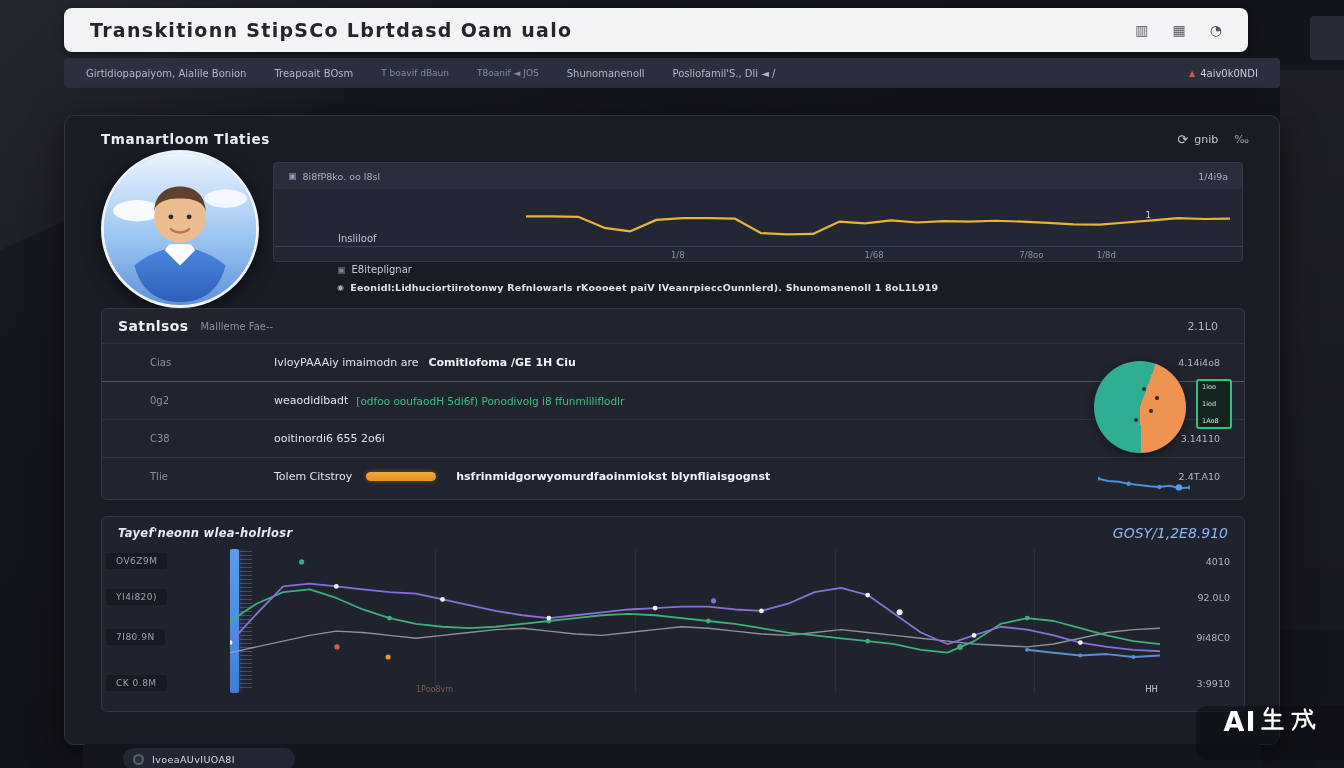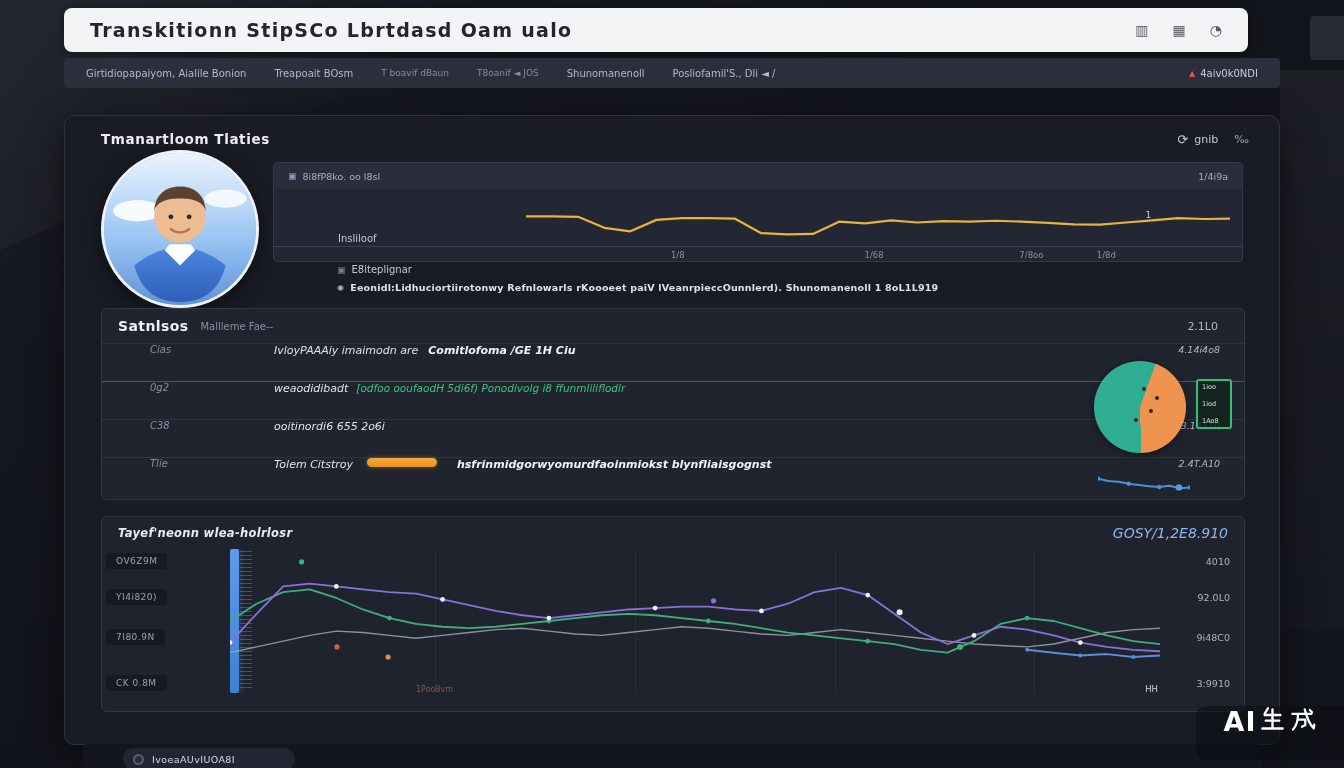--- a/index.html
+++ b/index.html
@@ -53,21 +53,21 @@
   .axis2 .sq{color:#7d8498;font-size:9px;}
   .caption{position:absolute;left:272px;top:166px;display:flex;align-items:center;gap:6px;font-size:9.5px;font-weight:bold;color:#dfe2ea;letter-spacing:0.2px;}
   .caption .dot{color:#b8bdc9;font-size:8px;font-weight:normal;}
 
   
   .mtable{position:absolute;left:36px;top:192px;width:1144px;height:192px;background:#20242e;border:1px solid #343948;border-radius:6px;}
   .mt-header{height:34px;display:flex;align-items:center;padding:0 26px 0 16px;}
   .mt-title{font-size:14px;font-weight:bold;color:#eef0f5;letter-spacing:0.4px;}
   .mt-sub{font-size:10px;color:#8a90a0;margin-left:12px;}
   .mt-hval{margin-left:auto;font-size:11px;color:#b2b7c3;}
-  .mrow{height:38px;display:flex;border-top:1px solid rgba(255,255,255,0.07);cursor:pointer;font-style:italic;}
+  .mrow{height:38px;display:flex;align-items:center;border-top:1px solid rgba(255,255,255,0.07);cursor:pointer;}
   .mrow.bright{border-top-color:rgba(210,220,238,0.28);}
   .mrow-key{width:172px;padding-left:48px;font-size:10px;color:#8a90a0;flex:none;}
   .mrow-text{font-size:11px;color:#dfe3ea;white-space:nowrap;}
   .mrow-bold{font-size:11px;font-weight:bold;color:#f0f2f7;margin-left:10px;white-space:nowrap;}
   .mrow-green{font-size:10.5px;color:#3fc07d;margin-left:8px;white-space:nowrap;}
   .mrow-val{margin-left:auto;padding-right:24px;font-size:9.5px;color:#b2b7c3;}
   .pill{width:70px;height:9px;border-radius:5px;background:linear-gradient(180deg,#f3a93f,#e8921f);margin:0 10px 0 14px;flex:none;box-shadow:0 0 5px rgba(240,160,40,0.4);}
   .pie{position:absolute;right:58px;top:52px;width:92px;height:92px;border-radius:50%;box-shadow:0 2px 10px rgba(0,0,0,0.4);}
   .pie-dot{position:absolute;width:4px;height:4px;border-radius:50%;background:#262a33;}
   .legendbox{position:absolute;right:12px;top:70px;width:36px;height:50px;border:2px solid #35c07a;border-radius:3px;background:rgba(16,36,27,0.88);padding:3px 4px;display:flex;flex-direction:column;justify-content:space-between;}

